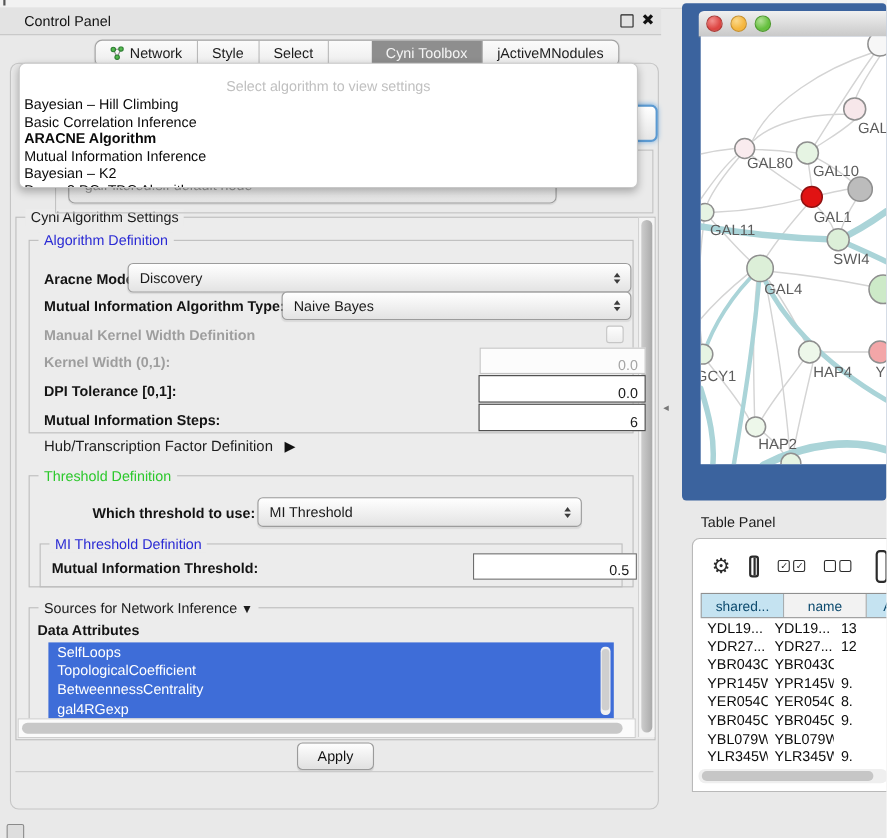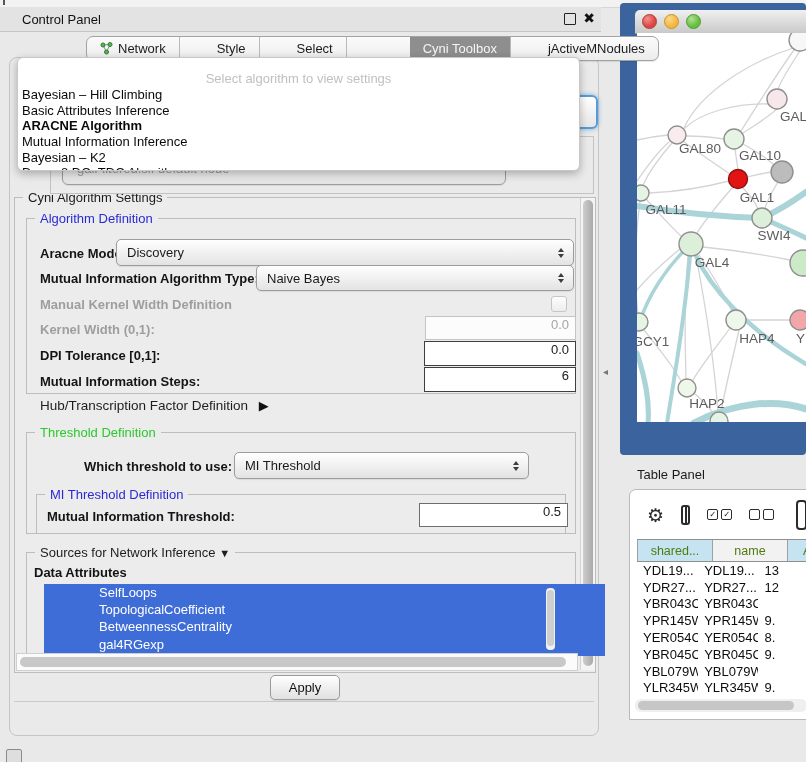--- a/index.html
+++ b/index.html
@@ -6,43 +6,43 @@
   body{font-family:"Liberation Sans","DejaVu Sans",sans-serif;}
   #root{position:relative;width:806px;height:762px;background:#e9e9e9;overflow:hidden;font-size:13px;color:#1a1a1a;}
   .abs{position:absolute;}
   .nowrap{white-space:nowrap;}
   
   .cp-titlebar{left:0;top:7px;width:601px;height:24px;background:#e3e3e3;border-bottom:1px solid #c6c6c6;display:flex;align-items:center;}
   .cp-title{margin-left:22px;font-size:13px;color:#111;}
   .tb-float{position:absolute;right:25px;top:6px;width:10px;height:10px;border:1.6px solid #222;border-radius:1px;}
   .tb-close{position:absolute;right:6px;top:3px;font-size:14px;font-weight:bold;color:#111;}
   
-  .tabgroup{display:flex;border:1px solid #a3a3a3;border-radius:7px;overflow:hidden;background:linear-gradient(#fbfbfb,#ececec);height:23px;box-shadow:0 1px 1px rgba(0,0,0,.1);gap:24px;}
+  .tabgroup{display:flex;border:1px solid #a3a3a3;border-radius:7px;overflow:hidden;background:linear-gradient(#fbfbfb,#ececec);height:23px;box-shadow:0 1px 1px rgba(0,0,0,.1);}
   .tabseg{display:flex;align-items:center;padding:0 13px;font-size:13px;color:#1c1c1c;border-right:1px solid #b9b9b9;white-space:nowrap;}
   .tabseg:last-child{border-right:none;}
   .tabseg.sel{background:#8e8e8e;color:#f5f5f5;margin-left:39px;}
   
   .outer-panel{left:9px;top:57px;width:588px;height:677px;background:#eaeaea;border:1px solid #c5c5c5;border-radius:8px;}
   
   .group{position:absolute;border:1px solid #bdbdbd;}
   .gtitle{position:absolute;top:-8px;left:8px;background:#ececec;padding:0 5px;font-size:13px;white-space:nowrap;}
   .lbl{position:absolute;font-weight:bold;font-size:13px;color:#141414;white-space:nowrap;}
   .lbl.dis{color:#9e9e9e;}
   .plain{font-weight:normal;color:#1d1d1d;font-size:13.5px;}
   
   .combo{position:absolute;display:flex;align-items:center;border:1px solid #9c9c9c;border-radius:5px;background:linear-gradient(#ffffff,#e3e3e3);font-size:13px;padding-left:10px;box-shadow:0 1px 1px rgba(0,0,0,.08);}
   .arrows{margin-left:auto;margin-right:9px;display:flex;flex-direction:column;gap:2px;}
   .tri-up{width:0;height:0;border-left:3.5px solid transparent;border-right:3.5px solid transparent;border-bottom:4px solid #3c3c3c;}
   .tri-down{width:0;height:0;border-left:3.5px solid transparent;border-right:3.5px solid transparent;border-top:4px solid #3c3c3c;}
   
-  .field{position:absolute;border:1.5px solid #3f3f3f;background:#fff;font-size:13px;display:flex;align-items:flex-start;justify-content:flex-end;padding-right:6px;}
+  .field{position:absolute;border:1.5px solid #3f3f3f;background:#fff;font-size:13px;display:flex;align-items:flex-end;justify-content:flex-end;padding-right:6px;margin-left:11px;}
   .field.dis{border:1px solid #c4c4c4;color:#a5a5a5;background:#fcfcfc;}
   .checkbox{position:absolute;width:14px;height:14px;border:1.5px solid #c6c6c6;border-radius:3px;background:linear-gradient(#fdfdfd,#ededed);}
   
-  .srclist{position:absolute;background:#3e6dd8;overflow:hidden;padding-left:47px;}
+  .srclist{position:absolute;background:#3e6dd8;overflow:hidden;}
   .src-item{height:17.2px;line-height:17.2px;color:#fff;font-size:13px;padding-left:8px;white-space:nowrap;}
   
   .sb-track-v{position:absolute;background:#f4f4f4;border-left:1px solid #d2d2d2;}
   .sb-thumb{position:absolute;background:linear-gradient(90deg,#cdcdcd,#aaaaaa);border-radius:6px;}
   .sb-thumb-h{position:absolute;background:#c8c8c8;border-radius:5px;}
   
   .btn{position:absolute;display:flex;align-items:center;justify-content:center;border:1px solid #9b9b9b;border-radius:5px;background:linear-gradient(#fefefe,#e1e1e1);font-size:13px;color:#111;box-shadow:0 1px 1px rgba(0,0,0,.1);}
   
   .popup{left:17px;top:57px;width:561px;height:112px;background:#fff;border:1px solid #c8c8c8;border-radius:6px;box-shadow:0 3px 8px rgba(0,0,0,.28);z-index:40;overflow:hidden;}
   .popup-ph{height:17px;line-height:17px;text-align:center;color:#c0c0c0;font-size:13px;margin-top:12px;}
@@ -56,21 +56,21 @@
   
   .tp-box{left:629px;top:489px;width:177px;height:229px;background:#fff;border:1px solid #b9b9b9;border-radius:7px 0 0 0;}
   .tp-toolbar{position:absolute;left:0;top:0;width:100%;height:49px;display:flex;align-items:center;}
   .gear{font-size:19px;color:#2b2b2b;margin-left:17px;font-family:"DejaVu Sans",sans-serif;}
   .colicon{width:16px;height:16px;border:2px solid #2b2b2b;border-radius:3px;margin-left:17px;display:flex;justify-content:center;}
   .colicon > div{width:2px;height:100%;background:#2b2b2b;}
   .cbpair{display:flex;gap:3px;margin-left:17px;}
   .cb{width:9px;height:9px;border:1.5px solid #2b2b2b;border-radius:2px;font-size:8.5px;line-height:9px;text-align:center;color:#2b2b2b;font-weight:bold;}
   .docicon{width:20px;height:26px;border:2px solid #2b2b2b;border-radius:4px;margin-left:22px;}
   .t-hdr{position:absolute;display:flex;left:7px;top:49px;border-top:1.5px solid #8f8f8f;border-bottom:1.5px solid #8f8f8f;height:21px;}
-  .t-hcell{display:flex;align-items:center;justify-content:center;font-size:12.5px;color:#4d7c0f;border-right:1px solid #a0a0a0;box-sizing:border-box;}
+  .t-hcell{display:flex;align-items:center;justify-content:center;font-size:12.5px;color:#0c4a6e;border-right:1px solid #a0a0a0;box-sizing:border-box;}
   .t-hcell:first-child{border-left:1px solid #a0a0a0;}
   .t-rows{position:absolute;left:7px;top:72px;width:170px;height:137px;overflow:hidden;}
   .t-row{display:flex;height:16.8px;align-items:center;}
   .t-cell{font-size:13px;color:#0d0d0d;white-space:nowrap;overflow:hidden;box-sizing:border-box;padding-left:6px;}
   
   .hline{position:absolute;background:#c9c9c9;height:1px;}
   svg text{font-family:"Liberation Sans","DejaVu Sans",sans-serif;}
 </style>
 </head>
 <body>
@@ -211,21 +211,21 @@
     <span>Apply</span>
   </div>
 
   <div class="hline" style="left:14px;top:701px;width:580px;"></div>
 
 
   <div class="abs popup">
     <div class="popup-ph">Select algorithm to view settings</div>
     <div>
         <div class="algo-item">Bayesian – Hill Climbing</div>
-        <div class="algo-item">Basic Attributes Inference</div>
+        <div class="algo-item">Basic Correlation Inference</div>
         <div class="algo-item sel">ARACNE Algorithm</div>
         <div class="algo-item">Mutual Information Inference</div>
         <div class="algo-item">Bayesian – K2</div>
         <div class="algo-item">Dream8 DC_TDC Algorithm</div>
       </div>
   </div>
 
   <div class="abs" style="left:603px;top:366px;font-size:10px;color:#777;">◂</div>
 
   <div class="abs" style="left:6px;top:749px;width:14px;height:16px;border:1.5px solid #8a8a8a;background:#dedede;border-radius:2px;"></div>

